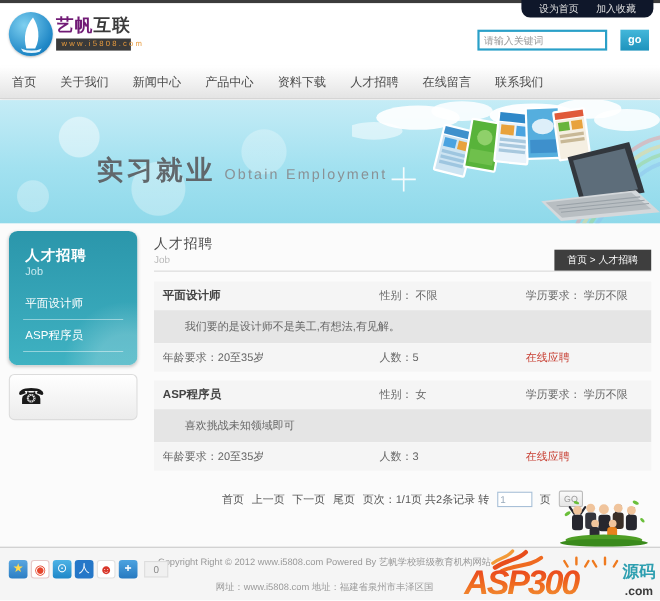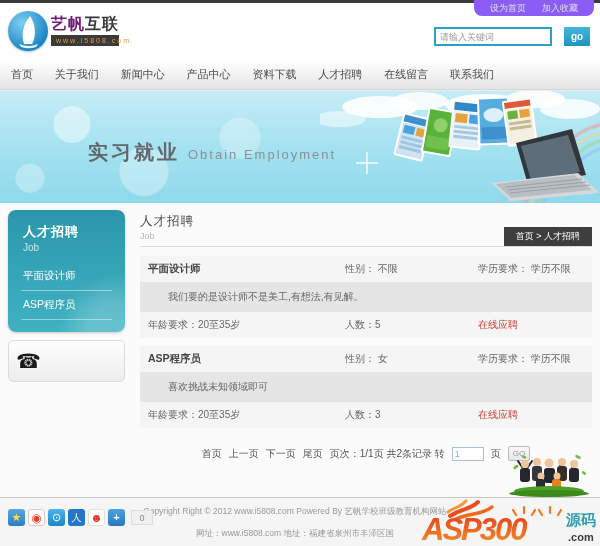--- a/index.html
+++ b/index.html
@@ -1,21 +1,21 @@
 <!DOCTYPE html>
 <html><head>
 <meta charset="utf-8">
 <style>
   * { margin:0; padding:0; box-sizing:border-box; }
   body { background:#ffffff; font-family:"Liberation Sans", sans-serif; }
   .page { position:relative; width:600px; height:546px; background:#fbfbfb; overflow:hidden; }
 
   
   .topstrip { position:absolute; top:0; left:0; width:600px; height:3px; background:#3c3c3c; }
-  .toptab { position:absolute; top:0; right:6px; height:16px; padding:0 16px; background:#8b5cf6;
+  .toptab { position:absolute; top:0; right:6px; height:16px; padding:0 16px; background:#0f172a;
             border-radius:0 0 8px 8px; display:flex; align-items:center; gap:16px; z-index:6; }
   .toptab a { font-size:9px; color:#e0e0e0; text-decoration:none; cursor:pointer; }
 
   
   .header { position:absolute; top:3px; left:0; width:600px; height:57px; background:#fff; }
   .logo { position:absolute; left:8px; top:8px; display:flex; cursor:pointer; }
   .logo-circle { width:40px; height:40px; border-radius:50%; flex:0 0 40px;
                  background:radial-gradient(circle at 35% 30%, #7ed0f0, #1f87c6 70%, #0f6aa8);
                  box-shadow:0 1px 2px rgba(0,0,0,.25); }
   .logo-right { margin-left:3px; margin-top:4px; }
@@ -40,21 +40,21 @@
   
   .banner { position:absolute; top:91px; left:0; width:600px; height:112px;
     background:
       radial-gradient(circle at 12% 30%, rgba(255,255,255,.45) 0 18px, transparent 19px),
       radial-gradient(circle at 24% 72%, rgba(255,255,255,.32) 0 24px, transparent 25px),
       radial-gradient(circle at 5% 78%, rgba(255,255,255,.3) 0 14px, transparent 15px),
       radial-gradient(circle at 40% 42%, rgba(255,255,255,.28) 0 20px, transparent 21px),
       linear-gradient(180deg,#c5ecf6 0%,#a2e1f0 55%,#8fd9ea 100%); }
   .banner-art { position:absolute; right:0; top:0; }
   .banner-text { position:absolute; left:88px; top:48px; white-space:nowrap; }
-  .bt-cn { font-size:20px; color:#61676b; letter-spacing:3px; font-weight:600; }
+  .bt-cn { font-size:24px; color:#61676b; letter-spacing:3px; font-weight:600; }
   .bt-en { font-size:13px; color:#8a9195; letter-spacing:2px; margin-left:8px; }
 
   
   .side-box { position:absolute; left:8px; top:210px; width:117px; height:122px; border-radius:8px;
     color:#fff; box-shadow:0 1px 3px rgba(0,0,0,.2);
     background:
       radial-gradient(circle at 92% 100%, rgba(255,255,255,.20) 0 28px, transparent 58px),
       linear-gradient(180deg,#2b96ab,#3fb2c2); }
   .side-title { margin:13px 15px 0; font-size:13px; font-weight:bold; letter-spacing:1px; }
   .side-sub { margin:1px 15px 9px; font-size:10px; color:#c8e9ef; }

